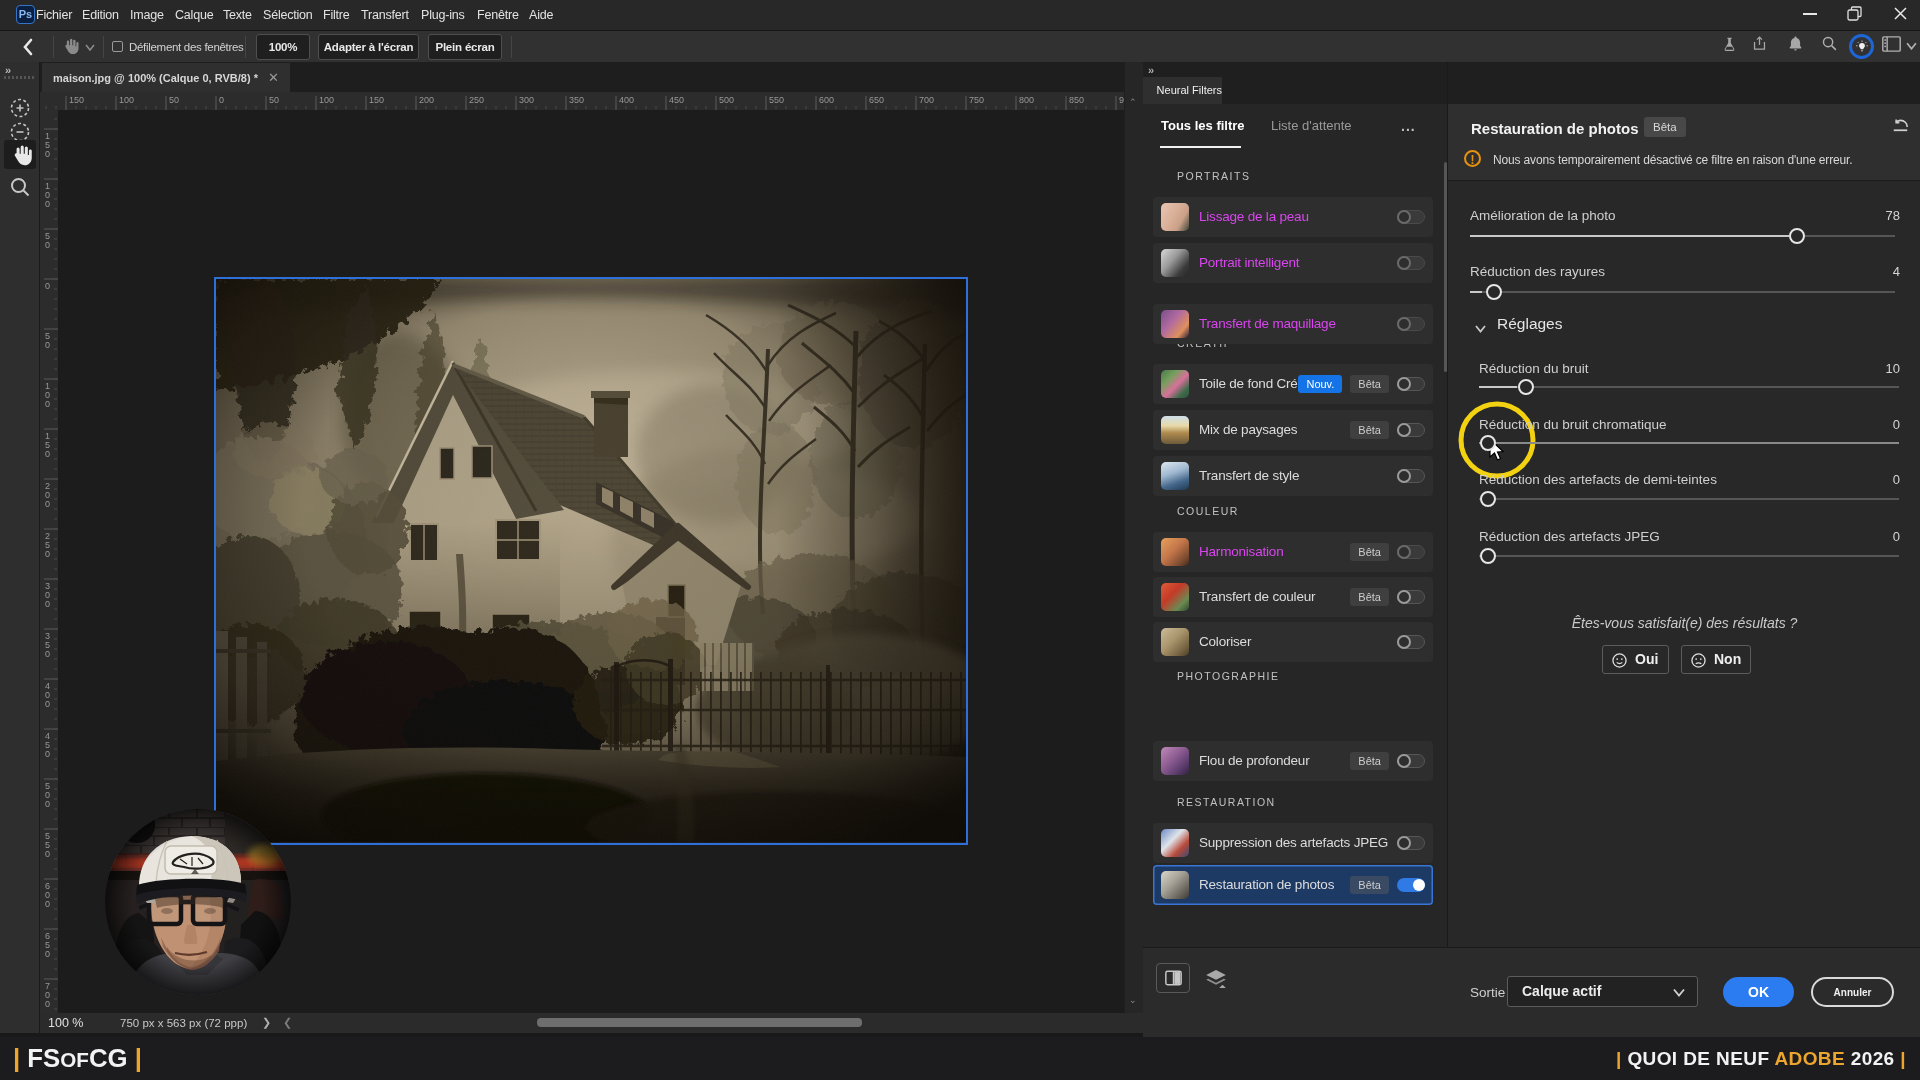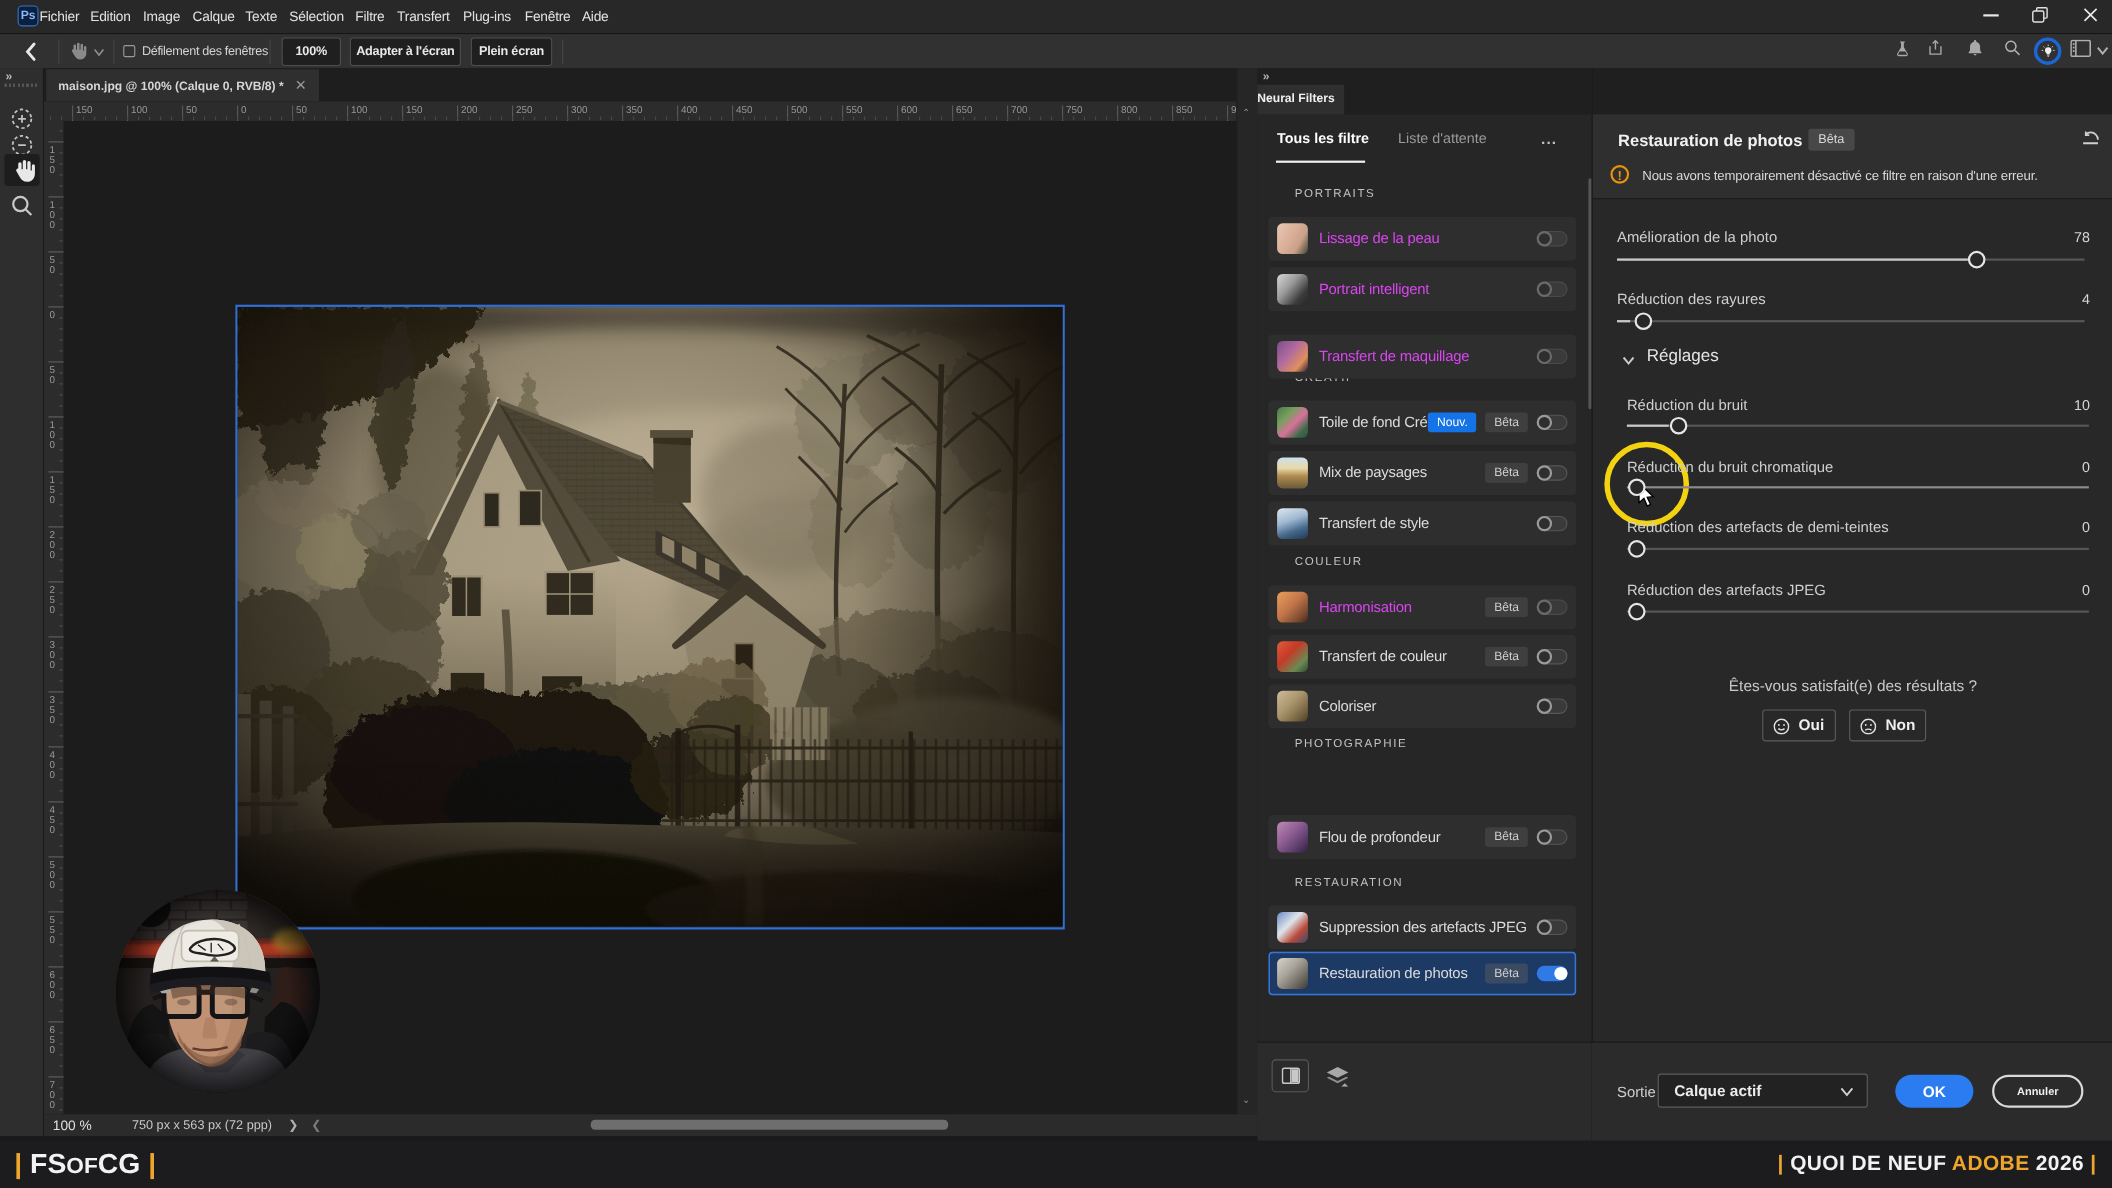--- a/index.html
+++ b/index.html
@@ -19,21 +19,21 @@
 #canvas{position:absolute;left:58px;top:110px;width:1066px;height:903px;background:#1c1c1c}
 #photo{position:absolute;left:156px;top:167px;width:754px;height:568px;border:2px solid #2e6fd9}
 #rgutter{position:absolute;left:1124px;top:62px;width:19px;height:951px;background:#262626;border-left:1px solid #1f1f1f}
 #statusbar{position:absolute;left:40px;top:1013px;width:1103px;height:20px;background:#2b2b2b;color:#cfcfcf}
 #substatus{position:absolute;left:0px;top:1033px;width:1143px;height:4px;background:#191919}
 #banner{position:absolute;left:0;top:1037px;width:1920px;height:43px;background:#1c1b1d}
 .btxt{position:absolute;top:0;height:43px;line-height:43px;font-weight:bold;white-space:nowrap}
 .pipe{color:#eda62d}
 #nfpanel{position:absolute;left:1143px;top:62px;width:304px;height:975px;background:#262626}
 #nfpanel .topstrip{position:absolute;left:0;top:0;width:304px;height:42px;background:#1f1f1f}
-#nftab{position:absolute;left:0;top:15px;width:79px;height:27px;background:#2f2f2f;color:#f0f0f0;font-size:11px;font-weight:bold;line-height:27px;text-align:left}
+#nftab{position:absolute;left:0;top:15px;width:79px;height:27px;background:#2f2f2f;color:#f0f0f0;font-size:11px;font-weight:normal;line-height:27px;text-align:right}
 #nfrows{position:absolute;left:1143px;top:62px;width:304px;height:885px;overflow:hidden;z-index:6}
 .sechead{position:absolute;left:34px;width:280px;color:#c2c2c2;font-size:10.5px;font-weight:normal;letter-spacing:1.5px}
 .frow{position:absolute;left:10px;width:280px;height:40px;background:#2e2e2e;border-radius:4px}
 .frow.sel{background:#1c3a64;box-shadow:0 0 0 1.5px #3a74d4 inset}
 .thumb{position:absolute;left:8px;top:6px;width:28px;height:28px;border-radius:5px}
 .flabel{position:absolute;left:46px;top:0;line-height:40px;font-size:13.5px;letter-spacing:-0.2px;color:#dcdcdc;white-space:nowrap}
 .frow.dis .flabel{color:#d946ef}
 .rowright{position:absolute;right:8px;top:0;height:40px;display:flex;align-items:center;gap:8px}
 .bdg{display:inline-block;background:#3f3f3f;color:#cdcdcd;font-size:11px;padding:3px 8px;border-radius:3px}
 .bdg.nouv{background:#1473e6;color:#fff}
@@ -927,21 +927,21 @@
           <path d="M3.5 15.5h17" stroke-width="2.2"></path>
         </g>
       </svg>
 <div style="position:absolute;left:16px;top:46px;width:17px;height:17px;border:2px solid #e8930c;border-radius:50%;color:#e8930c;font-size:12px;font-weight:bold;text-align:center;line-height:16px">!</div>
 <div style="position:absolute;left:45px;top:49px;color:#d8d8d8;font-size:12px;letter-spacing:-0.15px">Nous avons temporairement désactivé ce filtre en raison d'une erreur.</div>
 </div>
 <div style="position:absolute;left:27px;top:257px;width:11px;height:11px"><svg width="11" height="8" viewBox="0 0 11 8">
         <path d="M1 1 L5.5 6.5 L10 1" stroke="#c8c8c8" stroke-width="1.8" fill="none"></path>
       </svg></div>
 <div style="position:absolute;left:49px;top:253px;color:#e4e4e4;font-size:15.5px">Réglages</div>
-<div style="position:absolute;left:0px;top:553px;width:473px;height:22px;color:#c9c9c9;font-size:14px;text-align:center">Êtes-vous satisfait(e) des résultats ?</div>
+<div style="position:absolute;left:0px;top:553px;width:473px;height:22px;color:#c9c9c9;font-size:14px;font-style:italic;text-align:center">Êtes-vous satisfait(e) des résultats ?</div>
 <div style="position:absolute;left:154px;top:583px;width:67px;height:29px;border:1px solid #5c5c5c;border-radius:3px">
  <svg style="position:absolute;left:9px;top:7px" width="15" height="15" viewBox="0 0 16 16">
         <circle cx="8" cy="8" r="7" fill="none" stroke="#e0e0e0" stroke-width="1.4"></circle>
         <circle cx="5.5" cy="6.5" r="0.9" fill="#e0e0e0"></circle>
         <circle cx="10.5" cy="6.5" r="0.9" fill="#e0e0e0"></circle>
         <path d="M5 10 Q8 12.5 11 10" stroke="#e0e0e0" stroke-width="1.3" fill="none"></path>
       </svg>
  <span style="position:absolute;left:32px;top:5px;color:#efefef;font-size:14px;font-weight:bold">Oui</span>
 </div>
 <div style="position:absolute;left:233px;top:583px;width:70px;height:29px;border:1px solid #5c5c5c;border-radius:3px">

